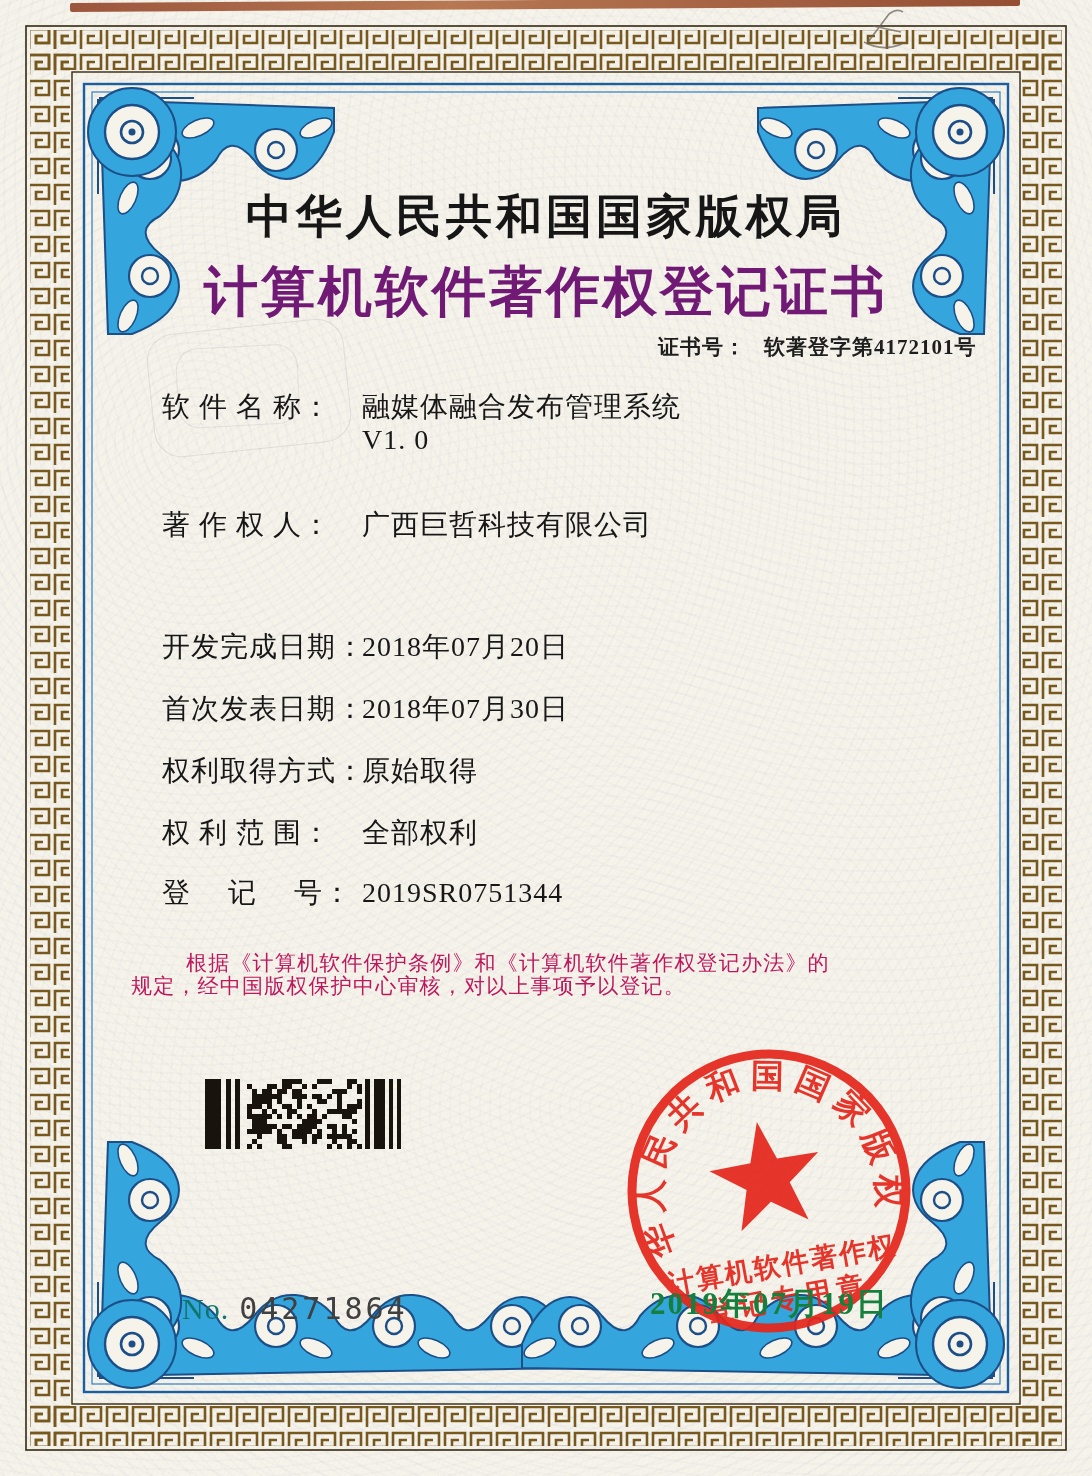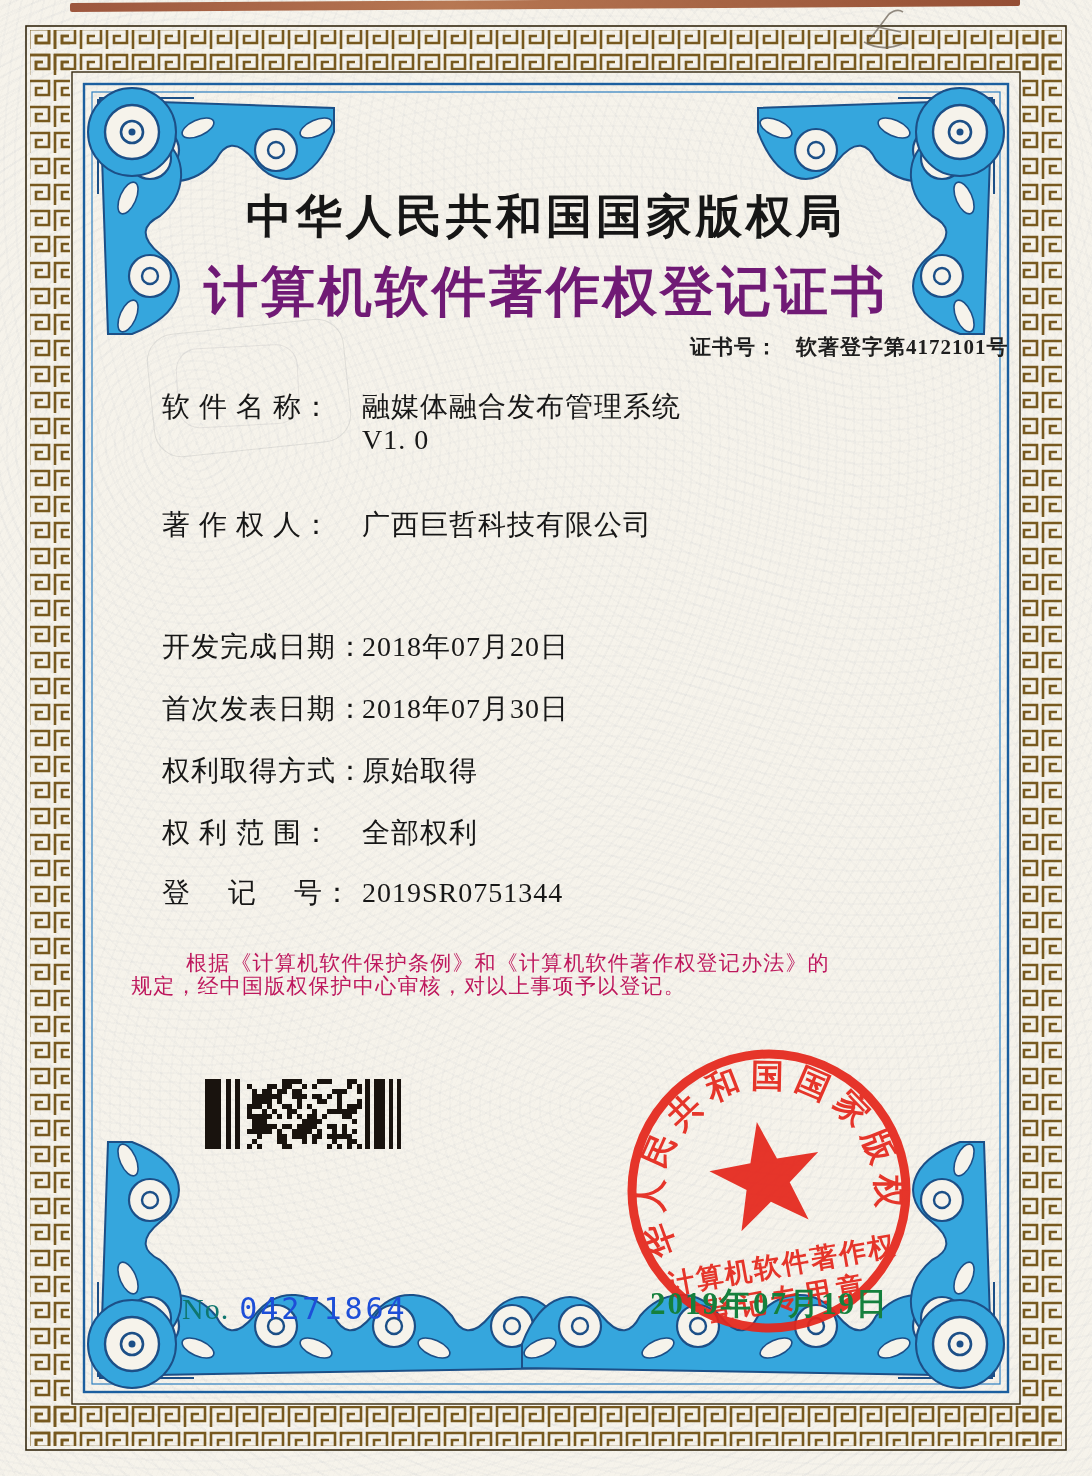--- a/index.html
+++ b/index.html
@@ -21,33 +21,33 @@
   .photo-strip{
     position:absolute;top:0;left:70px;width:950px;height:9px;
     background:linear-gradient(90deg,#93452a,#b06a42 40%,#8a3c20);
     transform:rotate(-.35deg);border-radius:2px;opacity:.9;
   }
   svg.frame{position:absolute;inset:0;}
   .abs{position:absolute;}
   .t-center{width:1092px;text-align:center;}
   .issuer{top:186px;left:0;font-size:46px;font-weight:700;letter-spacing:4px;color:#161616;}
   .title{top:256px;left:0;font-size:54px;font-weight:900;letter-spacing:3px;color:#701a75;}
-  .certno{top:333px;left:658px;font-size:21px;font-weight:700;letter-spacing:1px;color:#1e1e1e;margin-left:32px;}
+  .certno{top:333px;left:658px;font-size:21px;font-weight:700;letter-spacing:1px;color:#1e1e1e;}
   .certno .lbl{margin-right:18px;}
   .fieldrow{position:absolute;left:130px;font-size:28px;color:#171717;white-space:nowrap;margin-left:32px;}
   .fieldrow .flabel{display:inline-block;width:196px;letter-spacing:1px;}
   .fieldrow .fvalue{display:inline-block;margin-left:4px;letter-spacing:1px;}
   .fieldrow .fvalue2{position:absolute;left:200px;top:36px;letter-spacing:1px;}
   .statement{font-size:21px;letter-spacing:1.2px;color:#be185d;white-space:nowrap;}
   .st1{top:949px;left:186px;}
   .st2{top:972px;left:131px;}
   .sealdate{top:1283px;left:650px;font-size:31px;font-weight:700;letter-spacing:2px;color:#15803d;z-index:6;}
   .serial{top:1291px;left:182px;font-size:30px;z-index:5;}
   .serial .no{color:#0f766e;letter-spacing:1px;}
-  .serial .num{color:#1d4ed8;font-family:"DejaVu Sans Mono",monospace;letter-spacing:3px;margin-left:10px;}
+  .serial .num{color:#404040;font-family:"DejaVu Sans Mono",monospace;letter-spacing:3px;margin-left:10px;}
   .emboss{
     top:326px;left:150px;width:196px;height:122px;border-radius:28px;
     border:1.5px solid rgba(120,122,132,.17);transform:rotate(-6deg);
   }
   .emboss::after{
     content:"";position:absolute;left:26px;top:18px;width:120px;height:78px;
     border-radius:22px;border:1px solid rgba(120,122,132,.14);transform:rotate(3deg);
   }
   .barcode{top:1076px;left:205px;z-index:4;}
   .seal{top:1030px;left:608px;z-index:5;opacity:.93;}

